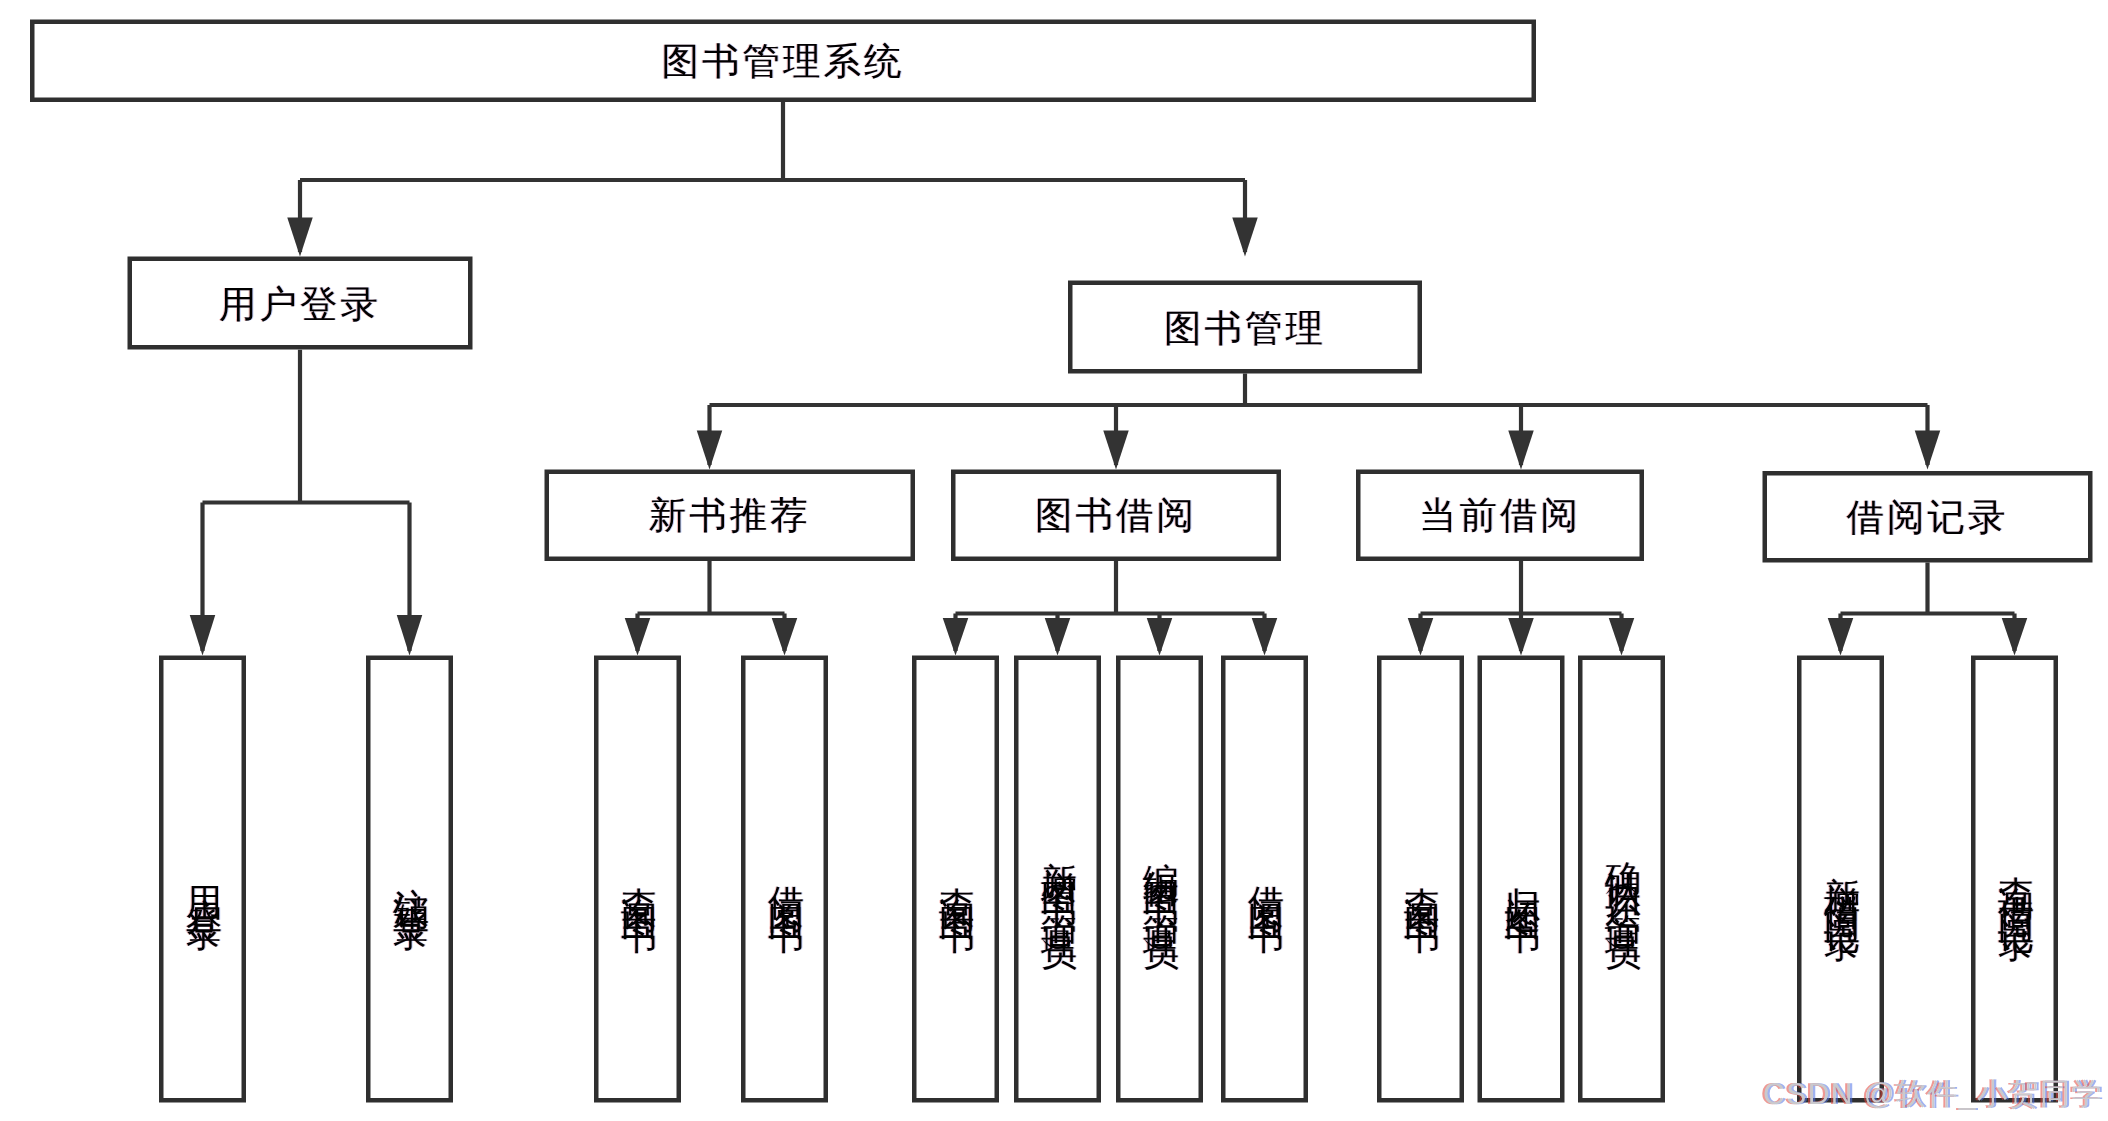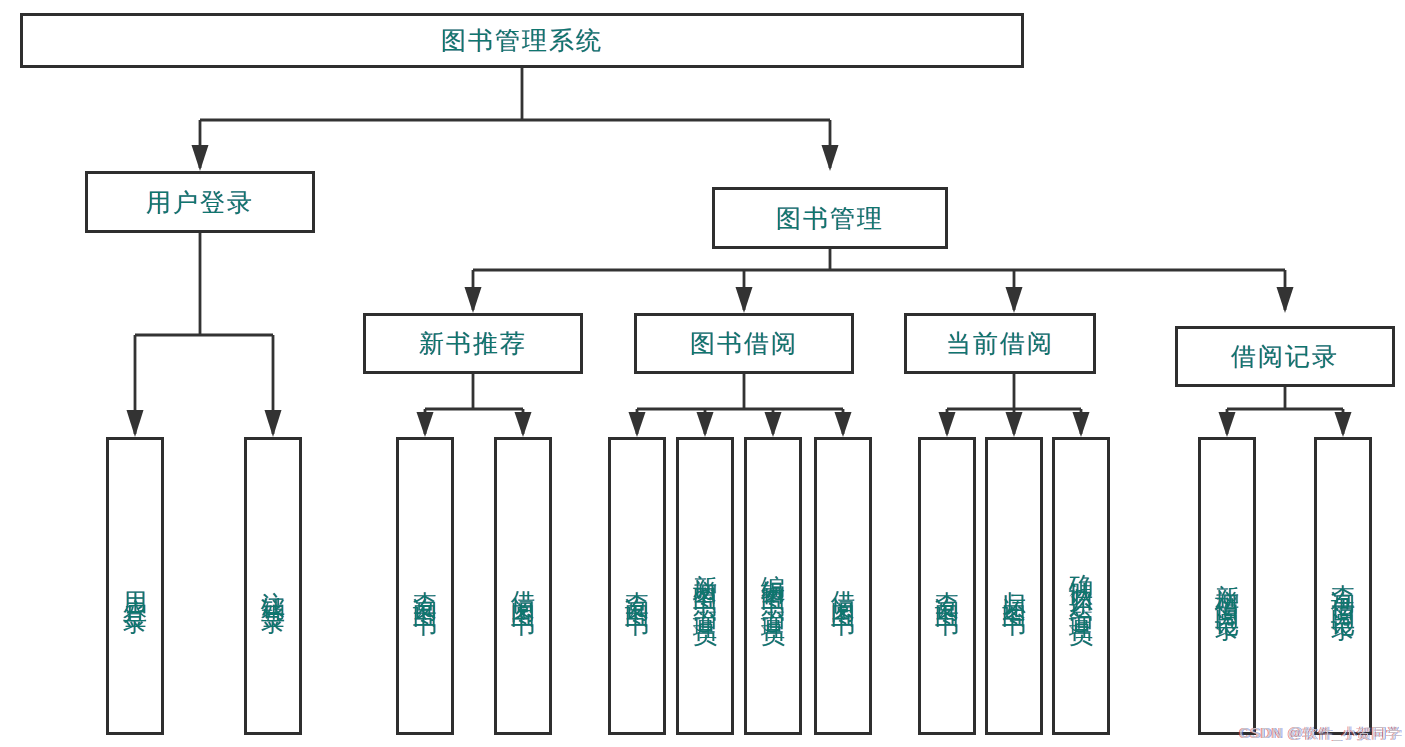--- a/index.html
+++ b/index.html
@@ -10,42 +10,42 @@
     font-family:"Liberation Sans","DejaVu Sans",sans-serif;
     overflow:hidden;
   }
   .wires{position:absolute;left:0;top:0;width:1405px;height:747px;}
   .node{
     position:absolute;
     box-sizing:border-box;
     background:#ffffff;
     border:3px solid #2f2f2f;
     display:flex;align-items:center;justify-content:center;
-    color:#0f766e;
+    color:#000000;
   }
   .hbox{
     font-size:25px;
     letter-spacing:2px;
     text-shadow:0.6px 0 0 rgba(70,110,230,0.35), -0.6px 0 0 rgba(230,70,60,0.35);
     white-space:nowrap;
   }
   .vbox{
     font-size:24px;
   }
   .vbox .vtext{
     writing-mode:vertical-rl;
     text-orientation:mixed;
     letter-spacing:7px;
     text-shadow:0.6px 0 0 rgba(70,110,230,0.35), -0.6px 0 0 rgba(230,70,60,0.35);
     line-height:1;
   }
   .watermark{
     position:absolute;
     right:3px;bottom:4px;
-    font-size:14px;
+    font-size:20px;
     color:#c9c9cd;
     letter-spacing:1px;
     text-shadow:-1.5px 0 0 rgba(225,70,60,0.55), 1.5px 0 0 rgba(80,115,230,0.55);
     white-space:nowrap;
   }
 </style>
 </head>
 <body>
 
 <div class="canvas">
@@ -124,24 +124,24 @@
       <line x1="1343" y1="409" x2="1343" y2="434"></line>
       <polygon points="1334.5,412 1351.5,412 1343,437" stroke="none"></polygon>
     </g>
   </svg>
 
   <div class="node hbox" style="left:20px;top:13px;width:1004px;height:55px;">图书管理系统</div>
 
   <div class="node hbox" style="left:85px;top:171px;width:230px;height:62px;">用户登录</div>
   <div class="node hbox" style="left:712px;top:187px;width:236px;height:62px;">图书管理</div>
 
-  <div class="node hbox" style="left:363px;top:313px;width:220px;height:61px;font-family:Liberation Serif, serif;">新书推荐</div>
+  <div class="node hbox" style="left:363px;top:313px;width:247px;height:61px;font-family:Liberation Serif, serif;">新书推荐</div>
   <div class="node hbox" style="left:634px;top:313px;width:220px;height:61px;">图书借阅</div>
   <div class="node hbox" style="left:904px;top:313px;width:192px;height:61px;">当前借阅</div>
-  <div class="node hbox" style="left:1175px;top:326px;width:220px;height:61px;">借阅记录</div>
+  <div class="node hbox" style="left:1175px;top:314px;width:220px;height:61px;">借阅记录</div>
 
   <div class="node vbox" style="left:106px;top:437px;width:58px;height:298px;">
     <span class="vtext">用户登录</span>
   </div>
   <div class="node vbox" style="left:244px;top:437px;width:58px;height:298px;">
     <span class="vtext">注销登录</span>
   </div>
 
   <div class="node vbox" style="left:396px;top:437px;width:58px;height:298px;">
     <span class="vtext">查询图书</span>

